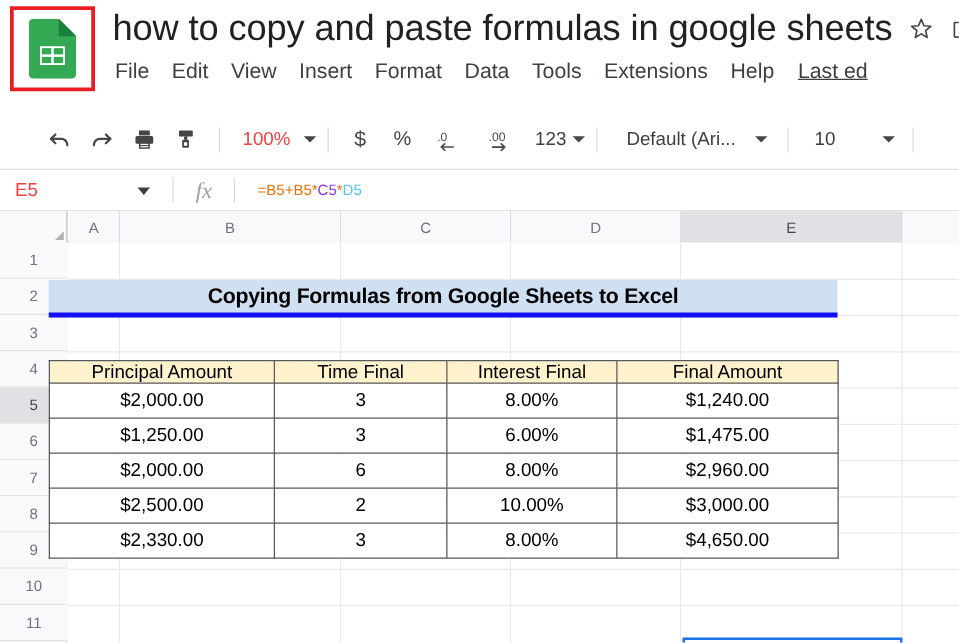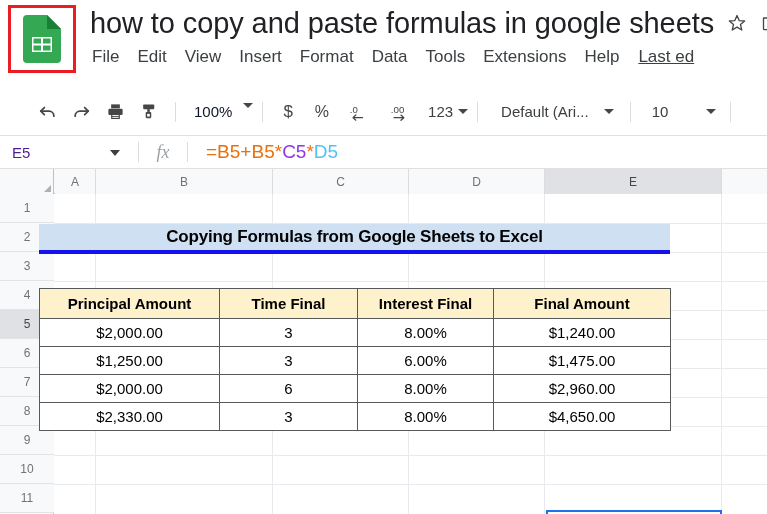--- a/index.html
+++ b/index.html
@@ -60,21 +60,21 @@
   }
   .tb-icon {
     width: 28px; height: 28px; display: flex; align-items: center; justify-content: center;
     color: #444746; margin: 0 3px;
   }
   .tb-icon:first-child { margin-left: 33px; }
   .tb-sep {
     width: 1px; height: 20px; background: #dadce0; margin: 0 9px;
   }
   .tb-text {
-    font-size: 15px; color: #0f172a; display: flex; 
+    font-size: 15px; color: #ef4444; display: flex; align-items: center;
     white-space: nowrap;
   }
   .tb-zoom { margin-left: 9px; }
   .tb-caret {
     display: inline-block; margin-left: 11px;
     width: 0; height: 0;
     border-left: 5px solid transparent;
     border-right: 5px solid transparent;
     border-top: 5px solid #444746;
   }
@@ -88,35 +88,35 @@
   
   .formulabar {
     position: absolute; left: 0; top: 136px; width: 767px; height: 33px;
     background: #ffffff; display: flex; align-items: center;
     border-bottom: 1px solid #e0e0e0;
   }
   .namebox {
     width: 138px; height: 100%; display: flex; align-items: center;
     padding-left: 12px; position: relative;
   }
-  .namebox-text { font-size: 15px; color: #4c1d95; }
+  .namebox-text { font-size: 15px; color: #ef4444; }
   .namebox-caret {
     position: absolute; right: 18px; top: 14px;
     width: 0; height: 0;
     border-left: 5px solid transparent;
     border-right: 5px solid transparent;
     border-top: 6px solid #3c4043;
   }
   .fb-div { width: 1px; height: 20px; background: #dadce0; }
   .fx {
     width: 48px; text-align: center; font-style: italic;
     font-family: "Liberation Serif", serif; font-size: 18px; color: #9aa0a6;
   }
   .formula-text {
-    font-size: 19px; margin-left: 18px;
+    font-size: 12px; margin-left: 18px;
     font-family: "Liberation Sans", sans-serif; white-space: nowrap;
   }
   .ref-orange { color: #e8710a; }
   .ref-purple { color: #9334e6; }
   .ref-blue   { color: #4fc3f7; }
   .op { color: #e8710a; }
 
   
   .grid { position: absolute; left: 0; top: 169px; width: 767px; height: 345px; background: #fff; }
 
@@ -188,22 +188,22 @@
     height: 28px;
     font-size: 15px;
     color: #000;
     text-align: center;
     padding: 0;
     background: #ffffff;
     font-family: "Liberation Sans", sans-serif;
   }
   .datatable th {
     background: #fdf2cc;
-    font-weight: bold;
-    height: 30px;
+    font-weight: normal;
+    height: 18px;
     font-size: 15px;
   }
   .col-b { width: 180px; }
   .col-c { width: 138px; }
   .col-d { width: 136px; }
   .col-e { width: 177px; }
 
   
   .sel-box {
     position: absolute;
@@ -440,20 +440,26 @@
           <td>6.00%</td>
           <td>$1,475.00</td>
         </tr>
         <tr>
           <td>$2,000.00</td>
           <td>6</td>
           <td>8.00%</td>
           <td>$2,960.00</td>
         </tr>
         <tr>
+          <td>$2,500.00</td>
+          <td>2</td>
+          <td>10.00%</td>
+          <td>$3,000.00</td>
+        </tr>
+        <tr>
           <td>$2,330.00</td>
           <td>3</td>
           <td>8.00%</td>
           <td>$4,650.00</td>
         </tr>
       </tbody>
     </table>
 
     <div class="sel-box"></div>
 

